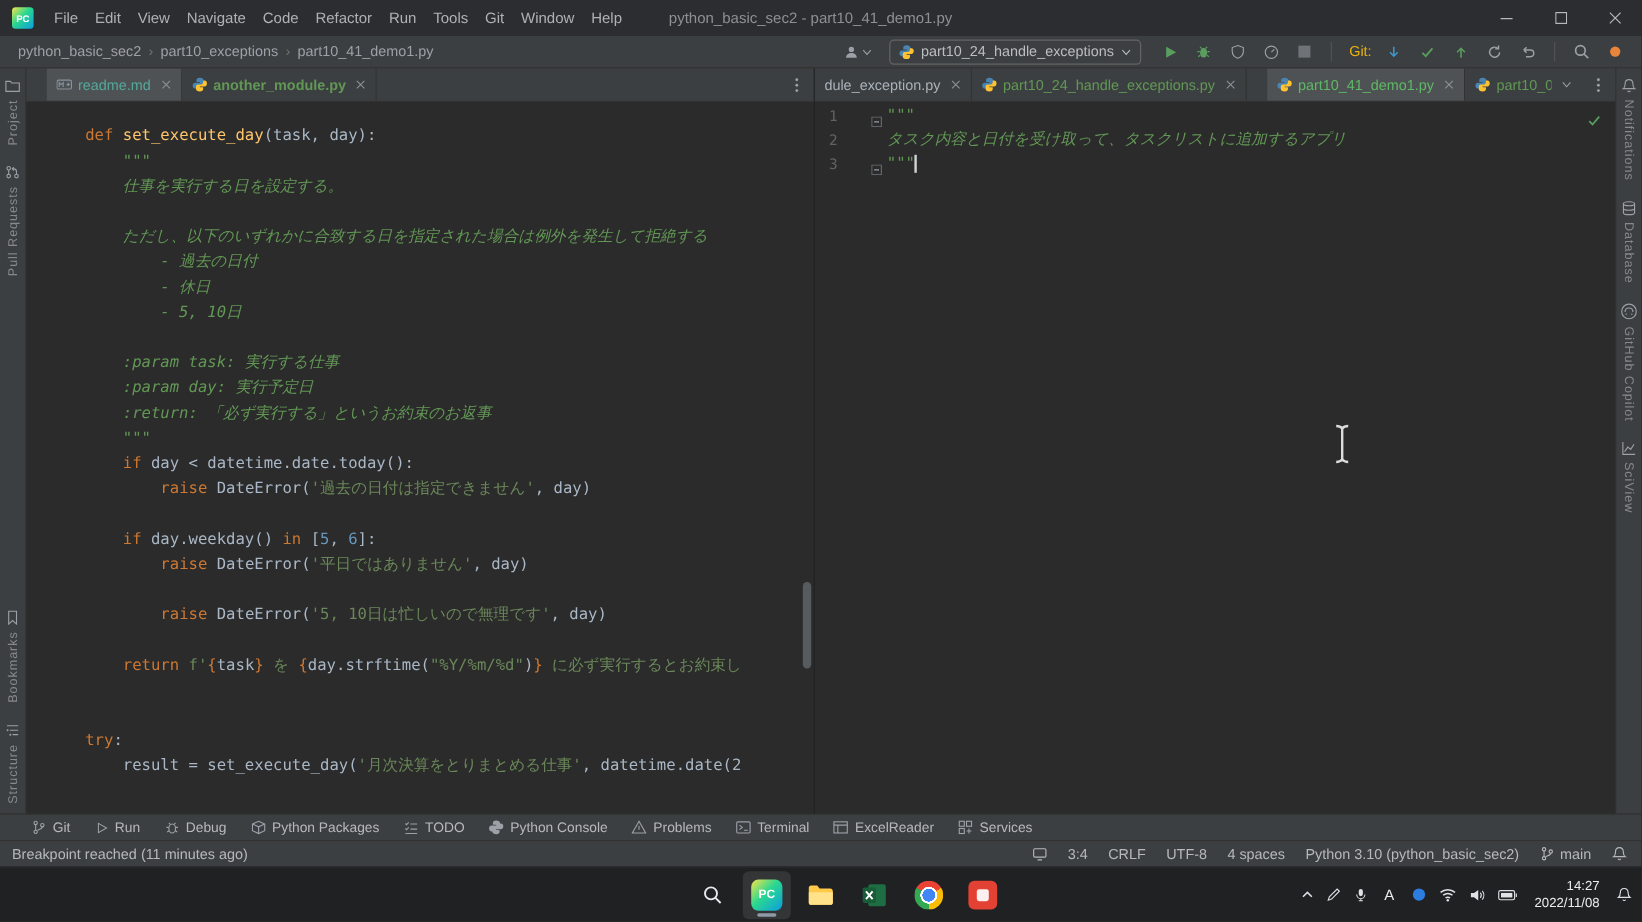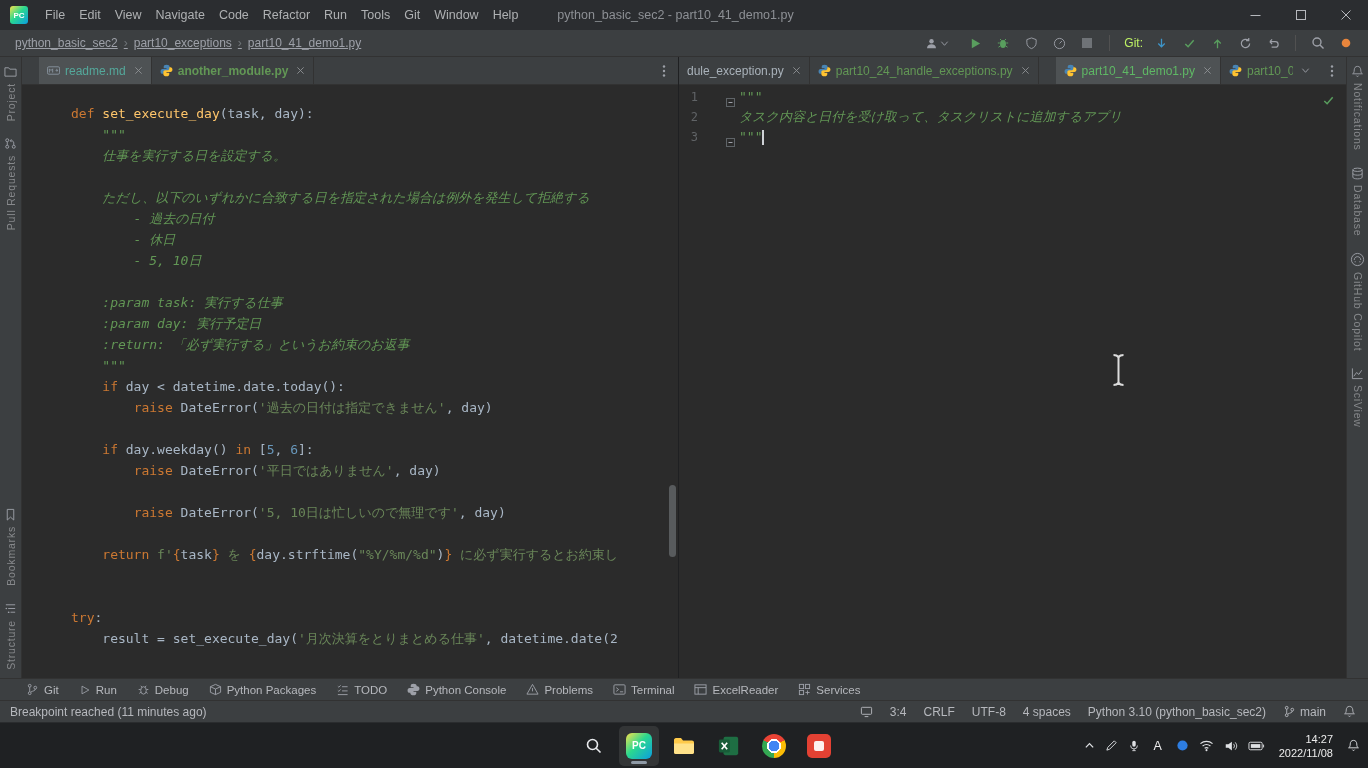--- a/index.html
+++ b/index.html
@@ -19,31 +19,31 @@
     justify-content:center; margin-right:10px; }
   .menus { display:flex; }
   .menu-item { padding:0 7px; line-height:30px; cursor:default; }
   .win-title { margin-left:32px; color:#8d9095; white-space:nowrap; }
   .win-controls { margin-left:auto; display:flex; height:30px; }
   .wbtn { width:45px; height:30px; display:flex; align-items:center; justify-content:center; color:#b6b8bd; }
 
   
   .nav-bar { height:27px; background:#3c3f41; display:flex; align-items:center;
     padding:0 10px 0 14px; border-bottom:1px solid var(--border); font-size:12px; color:#9da0a8; flex:none; }
-  .breadcrumbs { display:flex; align-items:center;text-decoration:underline; }
+  .breadcrumbs { display:flex; align-items:center; }
   .bc-item { padding:0 1px; }
   .bc-sep { color:#6e7377; padding:0 5px; font-size:12px; }
   .nav-right { margin-left:auto; display:flex; align-items:center; gap:4px; }
   .nav-icon { width:24px; height:22px; display:flex; align-items:center; justify-content:center; }
   .user-btn { display:flex; align-items:center; gap:2px; margin-right:10px; color:#9da0a8; }
   .run-combo { display:flex; align-items:center; gap:6px; border:1px solid #646464; border-radius:4px;
     height:21px; padding:0 7px; color:#bbbdc0; margin-right:8px; min-width:190px; }
   .run-combo .lbl { flex:1; }
   .sep { width:1px; height:16px; background:#515151; margin:0 6px; }
-  .git-label { color:#bef264; margin:0 2px 0 4px; }
+  .git-label { color:#eab308; margin:0 2px 0 4px; }
 
   
   .main { flex:1; display:flex; min-height:0; }
   .stripe { width:22px; background:#3c3f41; display:flex; flex-direction:column; align-items:center; flex:none; }
   .stripe.l { border-right:1px solid var(--border); }
   .stripe.r { border-left:1px solid var(--border); }
   .stripe-item { display:flex; flex-direction:column; align-items:center; gap:5px; padding:8px 0; color:#9da0a8; }
   .stripe-label { writing-mode:vertical-rl; font-size:10.5px; letter-spacing:.8px; color:#87898c; }
   .stripe-label.flip { transform:rotate(180deg); }
   .stripe-spacer { flex:1; }
@@ -177,20 +177,34 @@
               <circle cx="7" cy="4.5" r="2.4" fill="currentColor"></circle>
               <path d="M2.2 12c0-2.8 2.1-4.3 4.8-4.3s4.8 1.5 4.8 4.3z" fill="currentColor"></path>
             </svg>
           </span>
           <span class="ic">
             <svg width="9" height="9" viewBox="0 0 10 10">
               <path d="M1.5 3l3.5 4 3.5-4" fill="none" stroke="currentColor"></path>
             </svg>
           </span>
         </span>
+      <div class="run-combo">
+        <span class="ic">
+            <svg width="13" height="13" viewBox="0 0 14 14">
+              <path d="M7 .8C4.9.8 4 1.7 4 3v1.6h3v.8H2.8C1.4 5.4.6 6.4.6 8s.8 2.6 2.2 2.6H4V9.2c0-1.2.9-2 2-2h2.6c1 0 1.8-.8 1.8-1.8V3C10.4 1.7 9.1.8 7 .8z" fill="#4884B4"></path>
+              <path d="M7 13.2c2.1 0 3-.9 3-2.2V9.4H7v-.8h4.2c1.4 0 2.2-1 2.2-2.6S12.6 3.4 11.2 3.4H10v1.4c0 1.2-.9 2-2 2H5.4c-1 0-1.8.8-1.8 1.8V11c0 1.3 1.3 2.2 3.4 2.2z" fill="#FFC331"></path>
+            </svg>
+          </span>
+        <span class="lbl">part10_24_handle_exceptions</span>
+        <span class="ic">
+            <svg width="9" height="9" viewBox="0 0 10 10">
+              <path d="M1.5 3l3.5 4 3.5-4" fill="none" stroke="currentColor"></path>
+            </svg>
+          </span>
+      </div>
       <span class="nav-icon ic">
           <svg width="13" height="13" viewBox="0 0 14 14">
             <path d="M3 2l9 5-9 5z" fill="#599E5E"></path>
           </svg>
         </span>
       <span class="nav-icon ic">
           <svg width="14" height="14" viewBox="0 0 14 14">
             <ellipse cx="7" cy="8" rx="3" ry="4" fill="#599E5E"></ellipse>
             <path d="M5.5 4.5L4 3m4.5 1.5L10 3M3.8 7H1.8m10.4 0h-2M4.2 10l-1.7 1.2M9.8 10l1.7 1.2" stroke="#599E5E" fill="none"></path>
           </svg>

